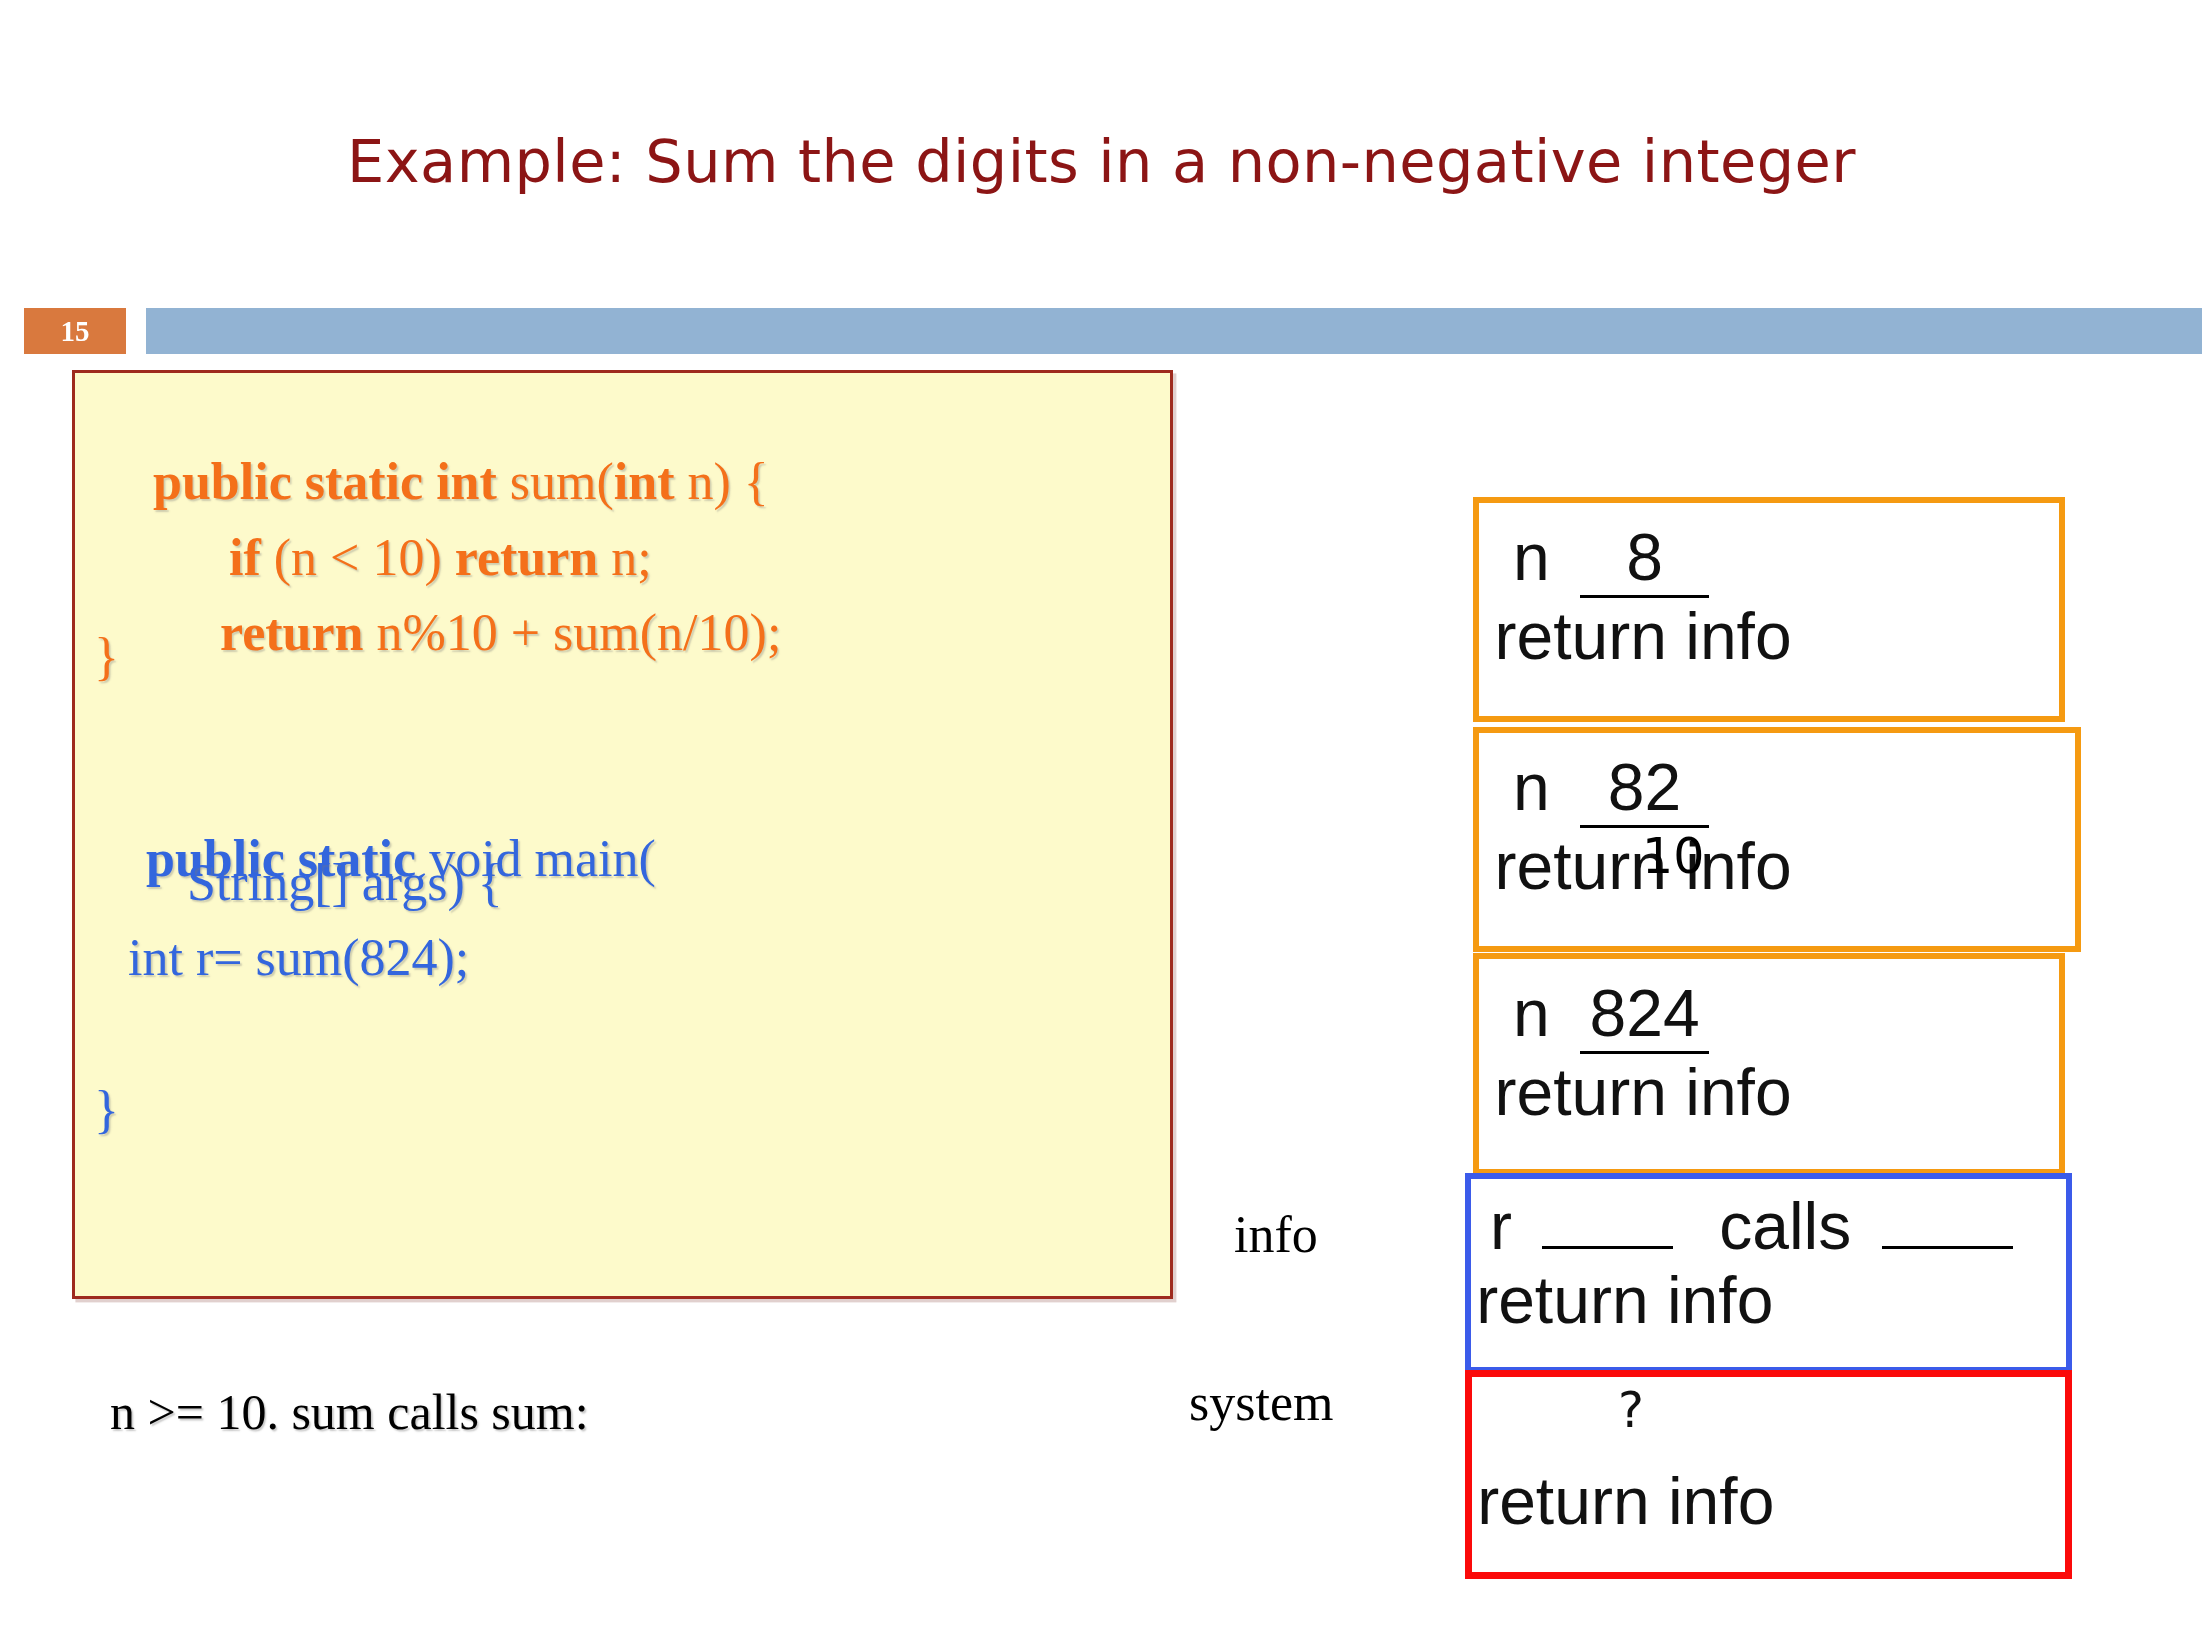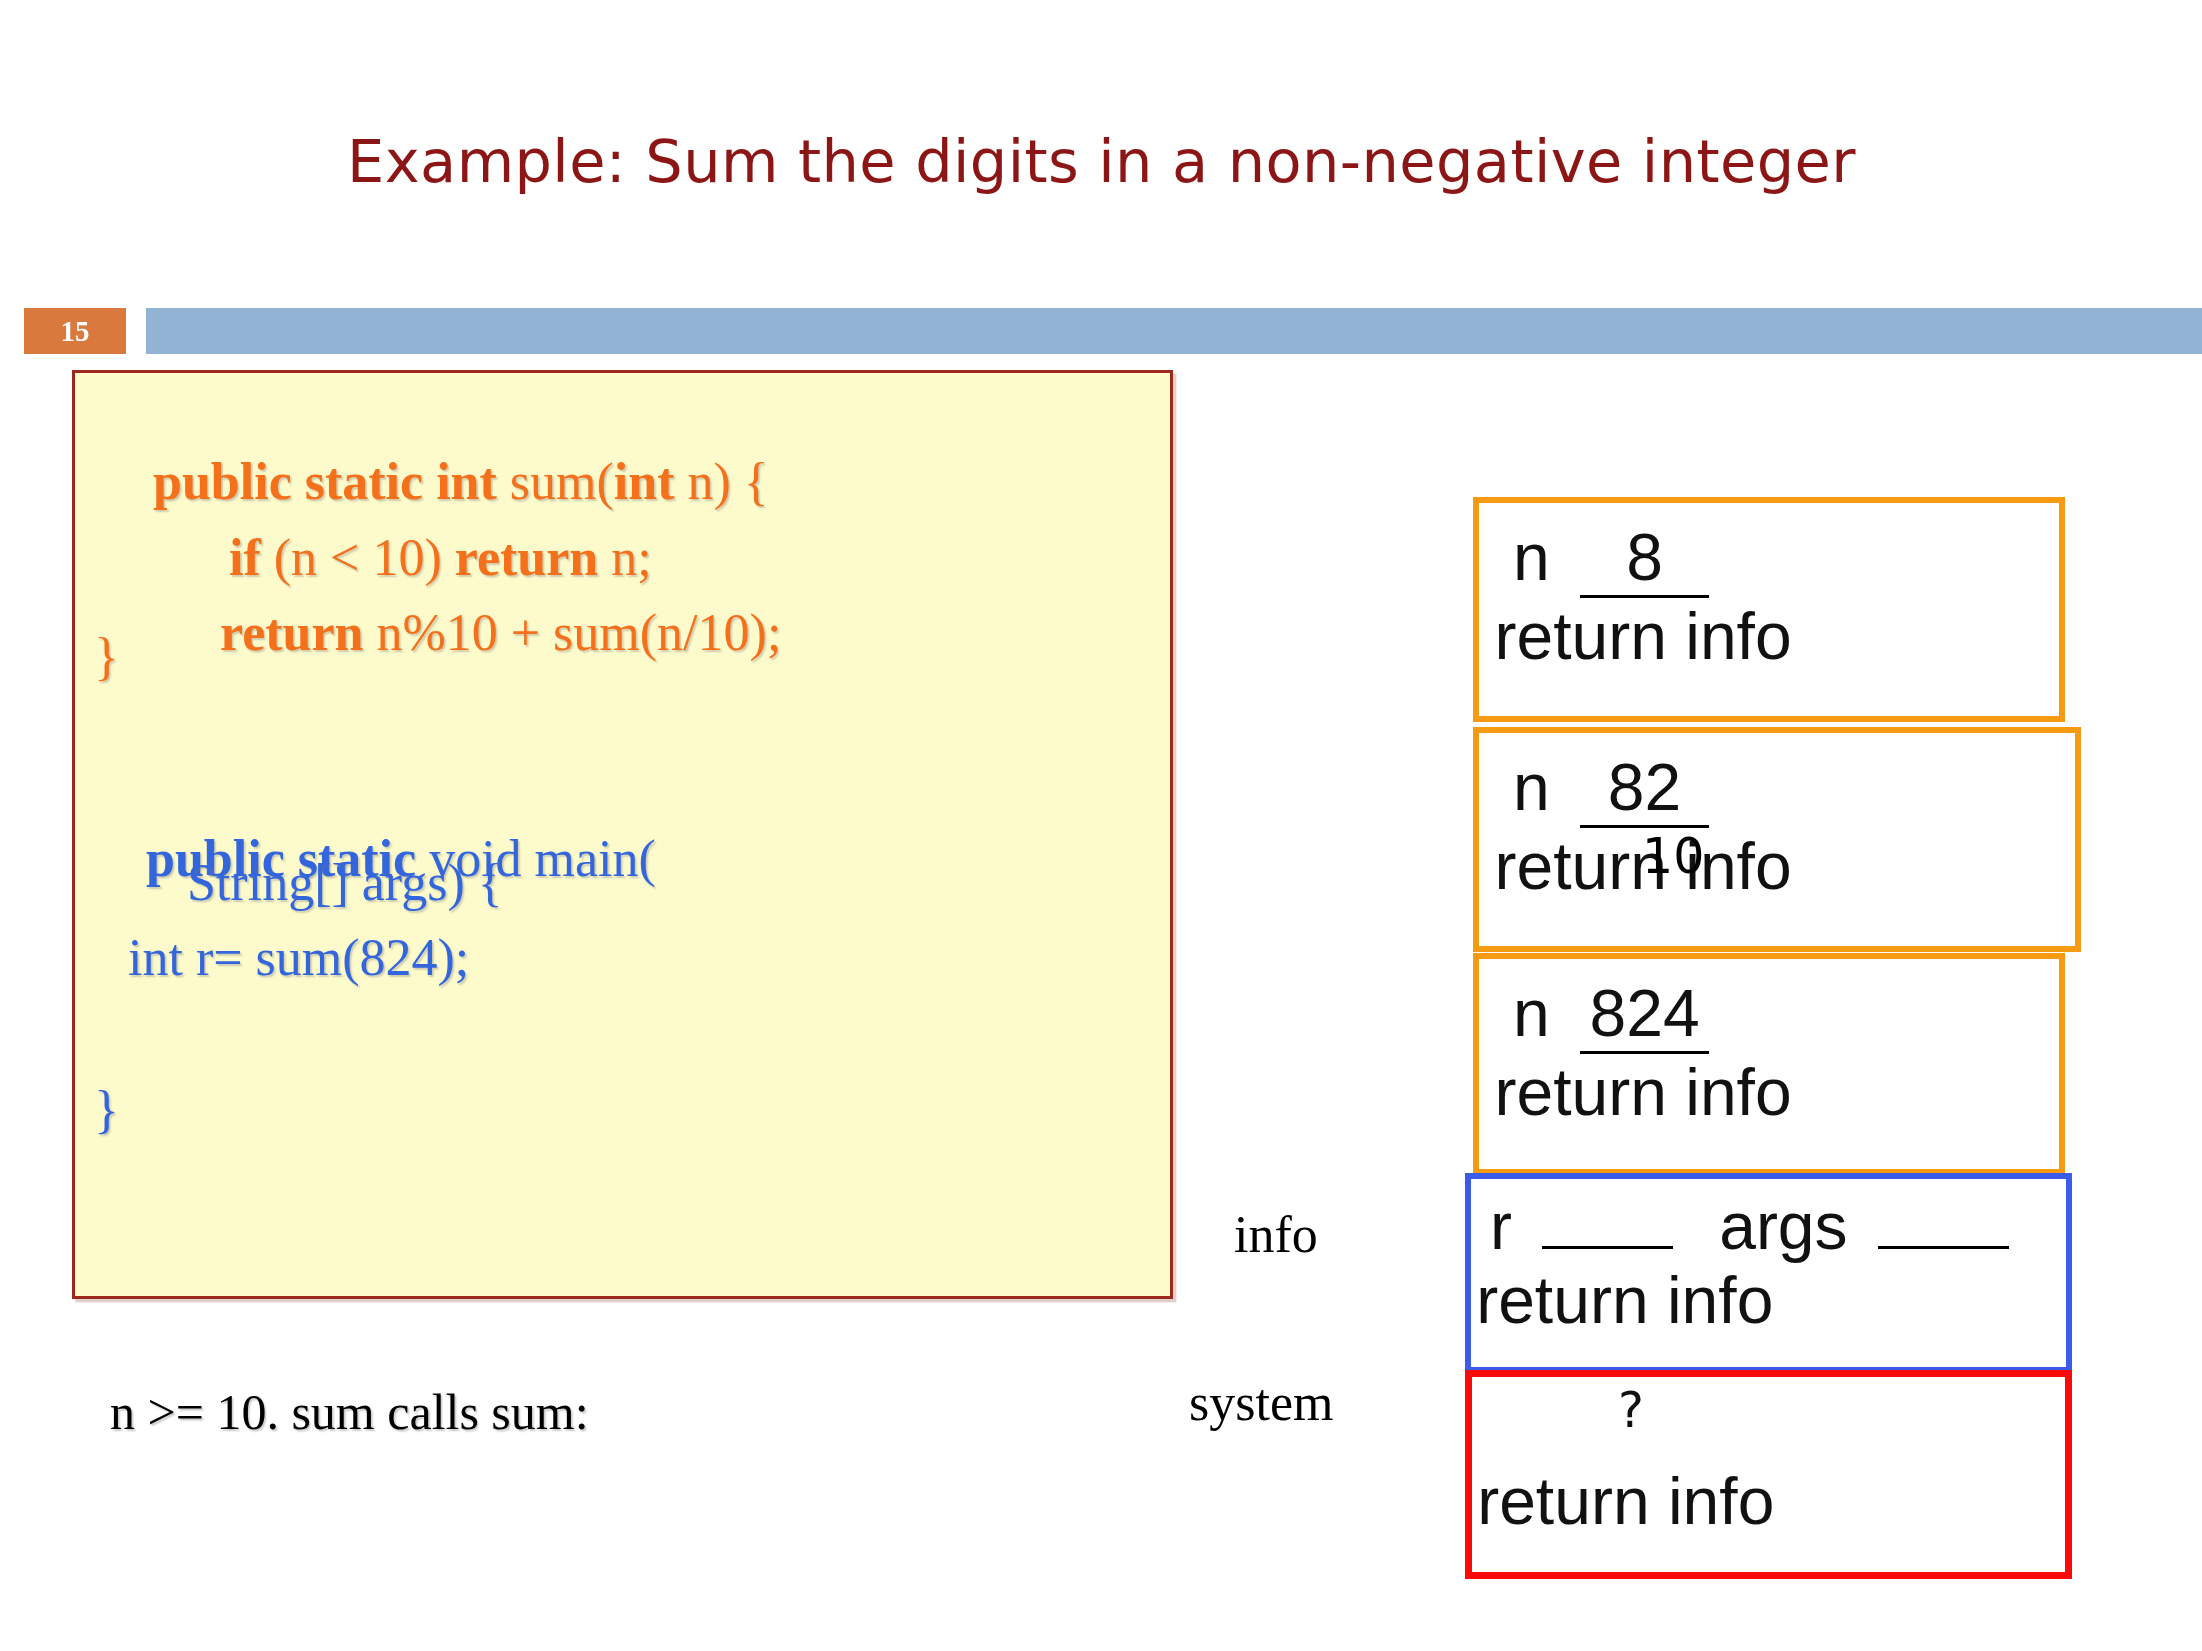--- a/index.html
+++ b/index.html
@@ -209,21 +209,21 @@
     <span>n</span>
     <span class="val-ul" style="width:129px; margin-left:12px;">824</span>
   </div>
   <div class="frame-row frame-ret">return info</div>
 </div>
 
 <div id="frame-main" class="stack-frame">
   <div class="frame-row frame-vars" style="left:19px; top:8.6px;">
     <span>r</span>
     <span class="val-ul" style="width:131px; margin-left:12px;"></span>
-    <span style="margin-left:27.5px;">args</span>
+    <span style="margin-left:27.5px;">calls</span>
     <span class="val-ul" style="width:131px; margin-left:12px;"></span>
   </div>
   <div class="frame-row frame-ret" style="left:5.2px; top:83px;">return info</div>
 </div>
 
 <div id="frame-system" class="stack-frame">
   <div class="qmark-row">?</div>
   <div class="frame-row frame-ret" style="left:5.2px; top:86px;">return info</div>
 </div>
 

